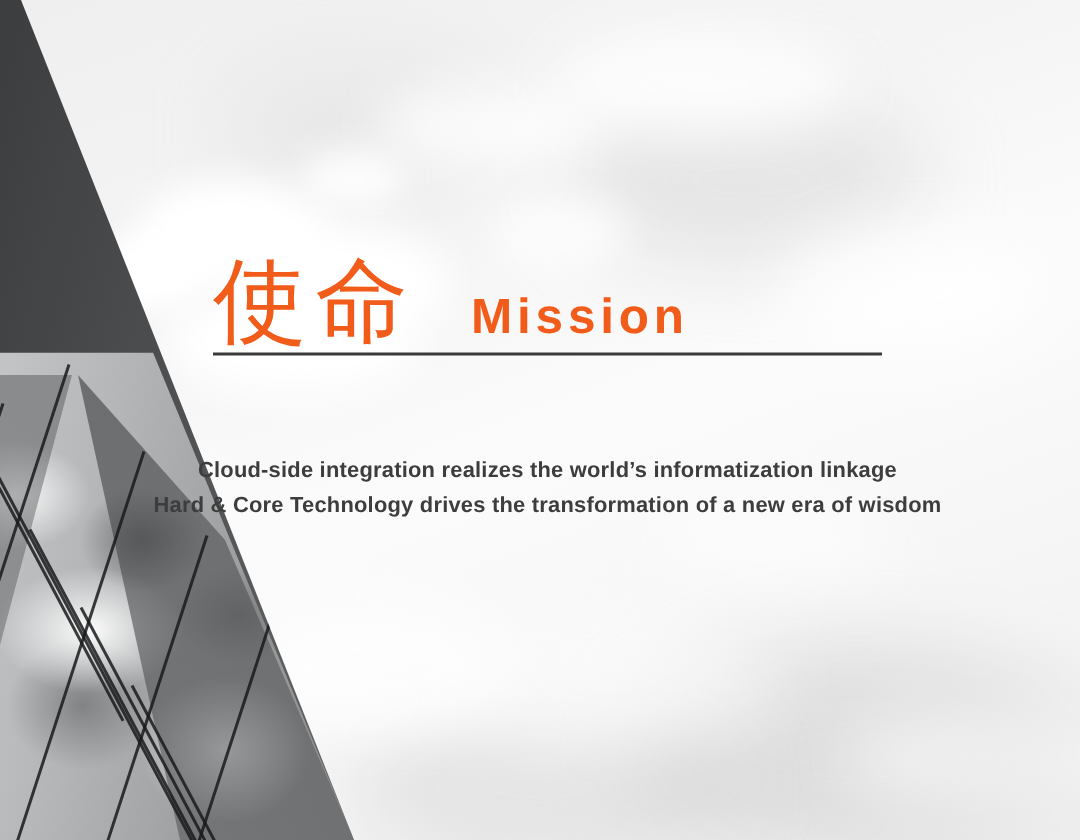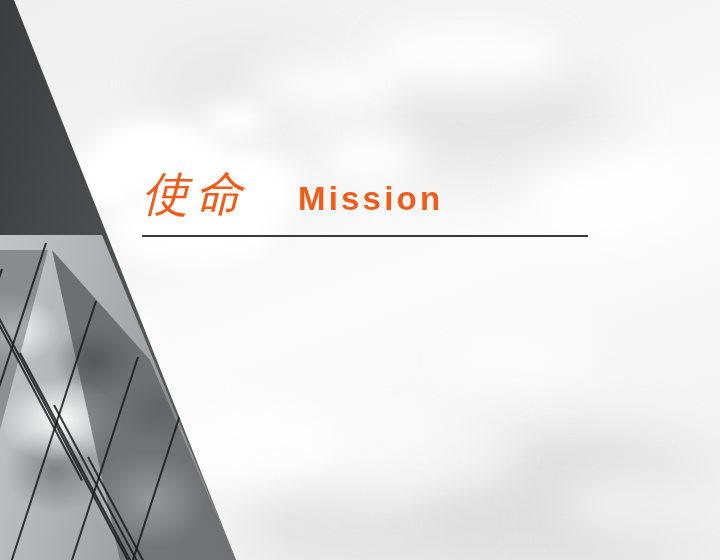--- a/index.html
+++ b/index.html
@@ -116,34 +116,33 @@
   .content{
     position:absolute; left:0; top:0;
     width:720px; height:560px;
   }
   .title-row{
     position:absolute; left:142px; top:170px;
     width:446px;
     display:flex; align-items:baseline;
   }
   .title-cn{
-    font-size:47px; line-height:1;
+    font-size:62px; line-height:1;
     color:#f15c1b;
     letter-spacing:6px;
     font-weight:400;
     font-family:"DejaVu Sans", sans-serif;
     white-space:nowrap;
-    font-style:italic;
   }
   .title-en{
     font-size:33px; line-height:1;
     color:#f15c1b;
     font-weight:bold;
     letter-spacing:3.2px;
-    margin-left:50px;
+    margin-left:36px;
     white-space:nowrap;
   }
   .divider{
     position:absolute; left:142px; top:235px;
     width:446px; height:2px;
     background:#3a3a3a;
   }
   .subtitle-cn{
     position:absolute; left:142px; top:256px;
     width:446px;
@@ -224,15 +223,19 @@
   <div class="content">
 
     <div class="title-row">
       <span class="title-cn">使命</span>
       <span class="title-en">Mission</span>
     </div>
 
     <div class="divider"></div>
 
 
+    <div class="tagline">
+      <div>Cloud-side integration realizes the world’s informatization linkage</div>
+      <div>Hard &amp; Core Technology drives the transformation of a new era of wisdom</div>
+    </div>
 
   </div>
 </div>
 
 </body></html>

